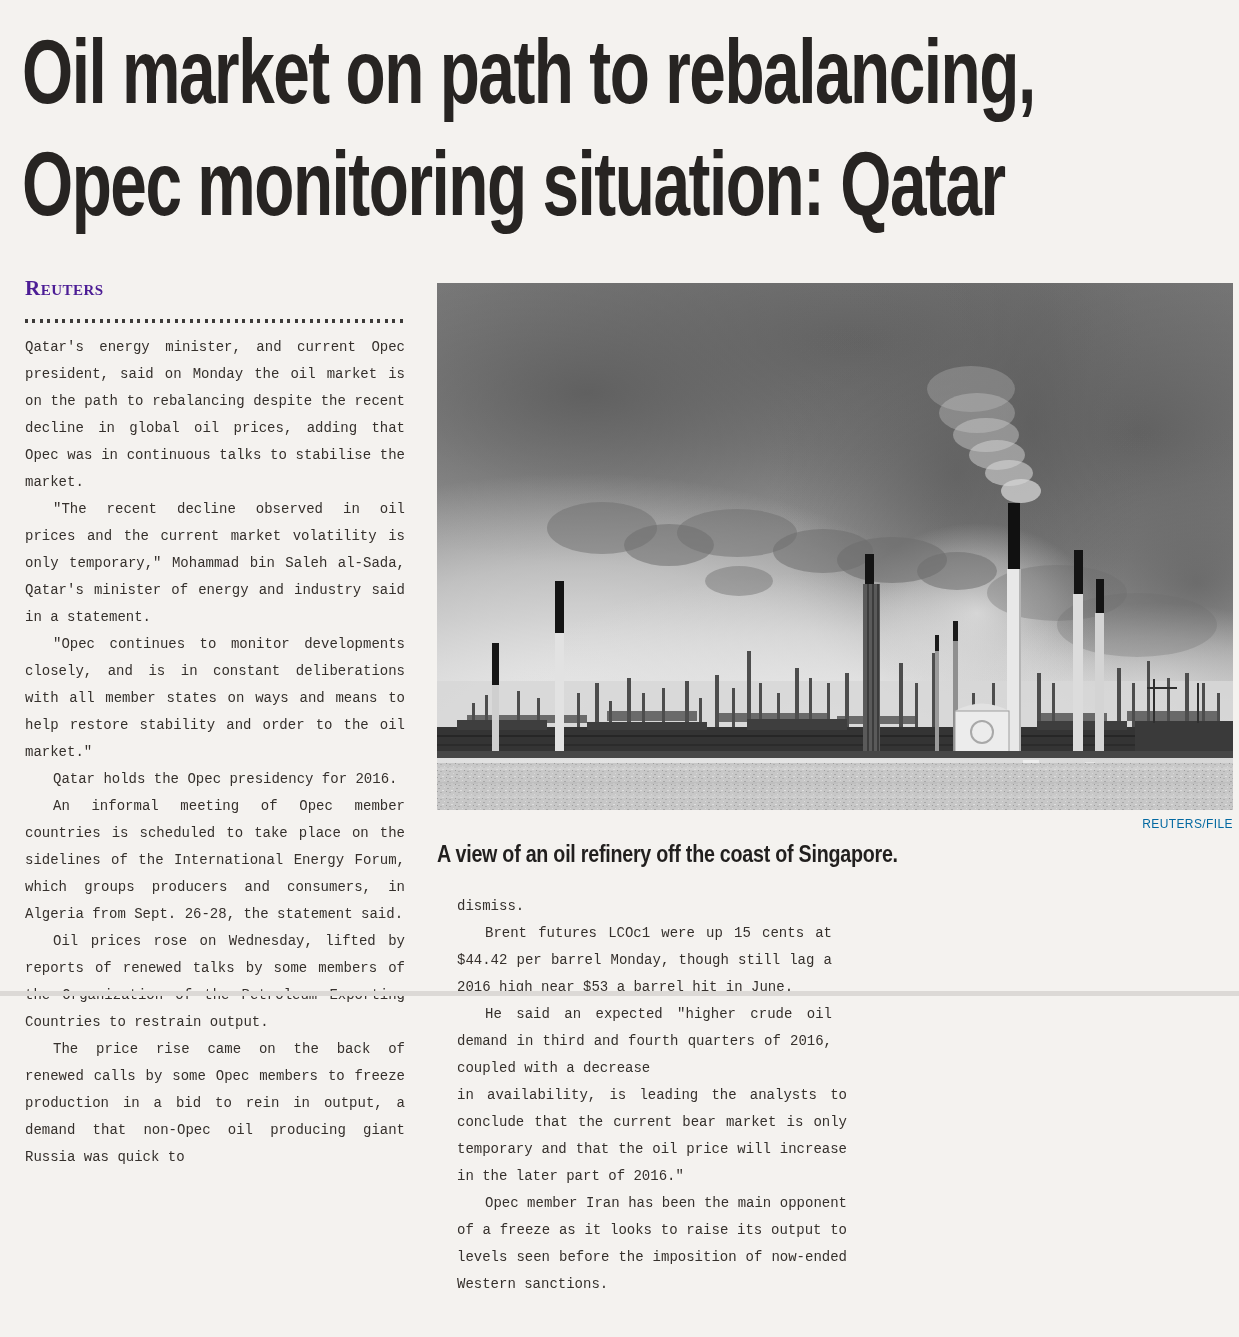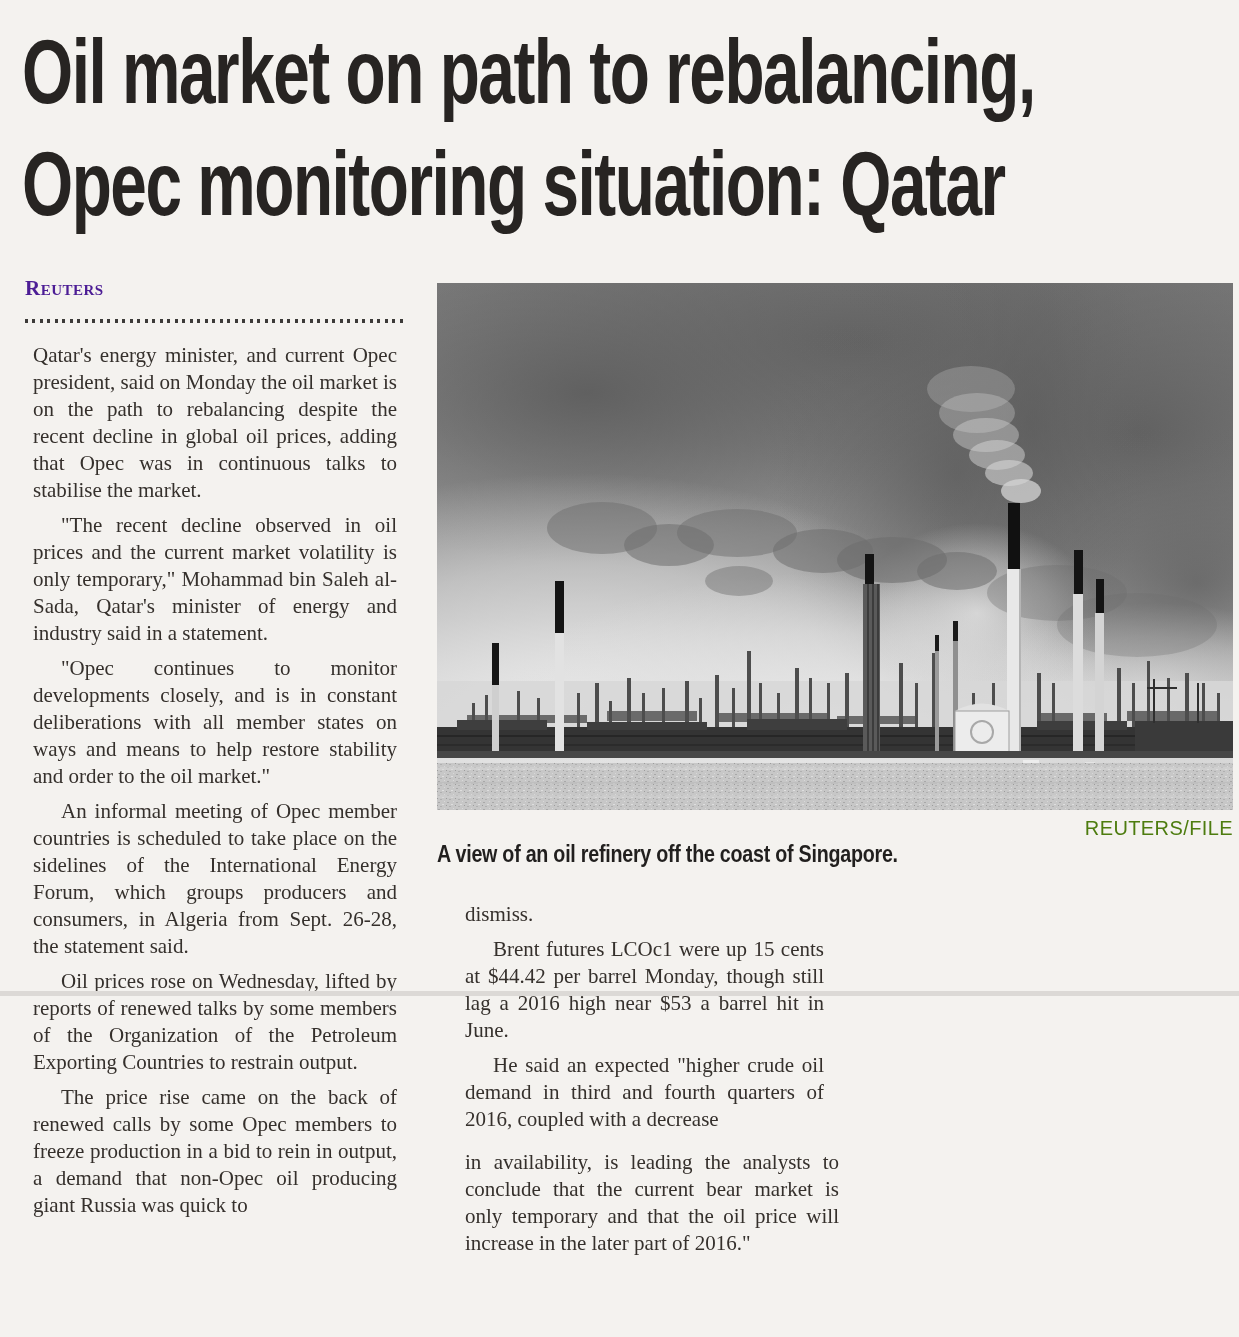--- a/index.html
+++ b/index.html
@@ -30,34 +30,34 @@
     font-variant: small-caps; letter-spacing: 0.5px; color: #4c1d95;
   }
   .dotrule {
     position: absolute; left: 25px; top: 319px;
     width: 380px; height: 4px;
     background: repeating-linear-gradient(90deg, #3c3a38 0 3px, transparent 3px 7.5px);
   }
 
   
   .bodytext p {
-    margin: 8px; font-size: 21px; line-height: 27px;
-    text-align: justify; hyphens: auto;
+    margin: 0; font-size: 14px; line-height: 27px;
+    text-align: justify; hyphens: auto; font-family: Liberation Mono, monospace;
   }
   .bodytext p.ind { text-indent: 28px; }
   .col1 { position: absolute; left: 25px; top: 334px; width: 380px; }
 
   
   .figure { position: absolute; left: 437px; top: 283px; width: 796px; height: 527px; }
   .figure svg { display: block; width: 796px; height: 527px; }
   .credit {
     position: absolute; left: 437px; top: 817px; width: 796px;
     text-align: right;
     font-family: "Liberation Sans", sans-serif;
-    font-size: 20px; letter-spacing: 0.4px; color: #4d7c0f;
+    font-size: 12px; letter-spacing: 0.4px; color: #0369a1;
   }
   .caption {
     position: absolute; left: 437px; top: 840px;
     font-family: "Liberation Sans", sans-serif;
     font-weight: 700; font-size: 24px; letter-spacing: -0.3px; color: #211f1e;
     transform: scaleX(0.82); transform-origin: 0 0;
     white-space: nowrap;
   }
 
   
@@ -83,20 +83,21 @@
     <div>Opec monitoring situation: Qatar</div>
   </div>
 
   <div class="byline">Reuters</div>
   <div class="dotrule"></div>
 
   <div class="col1 bodytext">
     <p>Qatar's energy minister, and current Opec president, said on Monday the oil market is on the path to rebalancing despite the recent decline in global oil prices, adding that Opec was in continuous talks to stabilise the market.</p>
     <p class="ind">"The recent decline observed in oil prices and the current market volatility is only temporary," Mohammad bin Saleh al-Sada, Qatar's minister of energy and industry said in a statement.</p>
     <p class="ind">"Opec continues to monitor developments closely, and is in constant deliberations with all member states on ways and means to help restore stability and order to the oil market."</p>
+    <p class="ind">Qatar holds the Opec presidency for 2016.</p>
     <p class="ind">An informal meeting of Opec member countries is scheduled to take place on the sidelines of the International Energy Forum, which groups producers and consumers, in Algeria from Sept. 26-28, the statement said.</p>
     <p class="ind">Oil prices rose on Wednesday, lifted by reports of renewed talks by some members of the Organization of the Petroleum Exporting Countries to restrain output.</p>
     <p class="ind">The price rise came on the back of renewed calls by some Opec members to freeze production in a bid to rein in output, a demand that non-Opec oil producing giant Russia was quick to</p>
   </div>
 
   <div class="figure">
     <svg viewBox="0 0 796 527" preserveAspectRatio="none">
       <defs>
         <linearGradient id="skyG" x1="0" y1="0" x2="0" y2="1">
           <stop offset="0" stop-color="#7f7f7f"></stop>
@@ -271,17 +272,18 @@
   <div class="caption">A view of an oil refinery off the coast of Singapore.</div>
 
   <div class="lowercols bodytext">
     <div class="lc2">
       <p>dismiss.</p>
       <p class="ind">Brent futures LCOc1 were up 15 cents at $44.42 per barrel Monday, though still lag a 2016 high near $53 a barrel hit in June.</p>
       <p class="ind">He said an expected "higher crude oil demand in third and fourth quarters of 2016, coupled with a decrease</p>
     </div>
     <div class="lc3">
       <p>in availability, is leading the analysts to conclude that the current bear market is only temporary and that the oil price will increase in the later part of 2016."</p>
+      <p class="ind">Opec member Iran has been the main opponent of a freeze as it looks to raise its output to levels seen before the imposition of now-ended Western sanctions.</p>
     </div>
   </div>
 
   <div class="pagefoot"></div>
 </div>
 
 </body></html>

